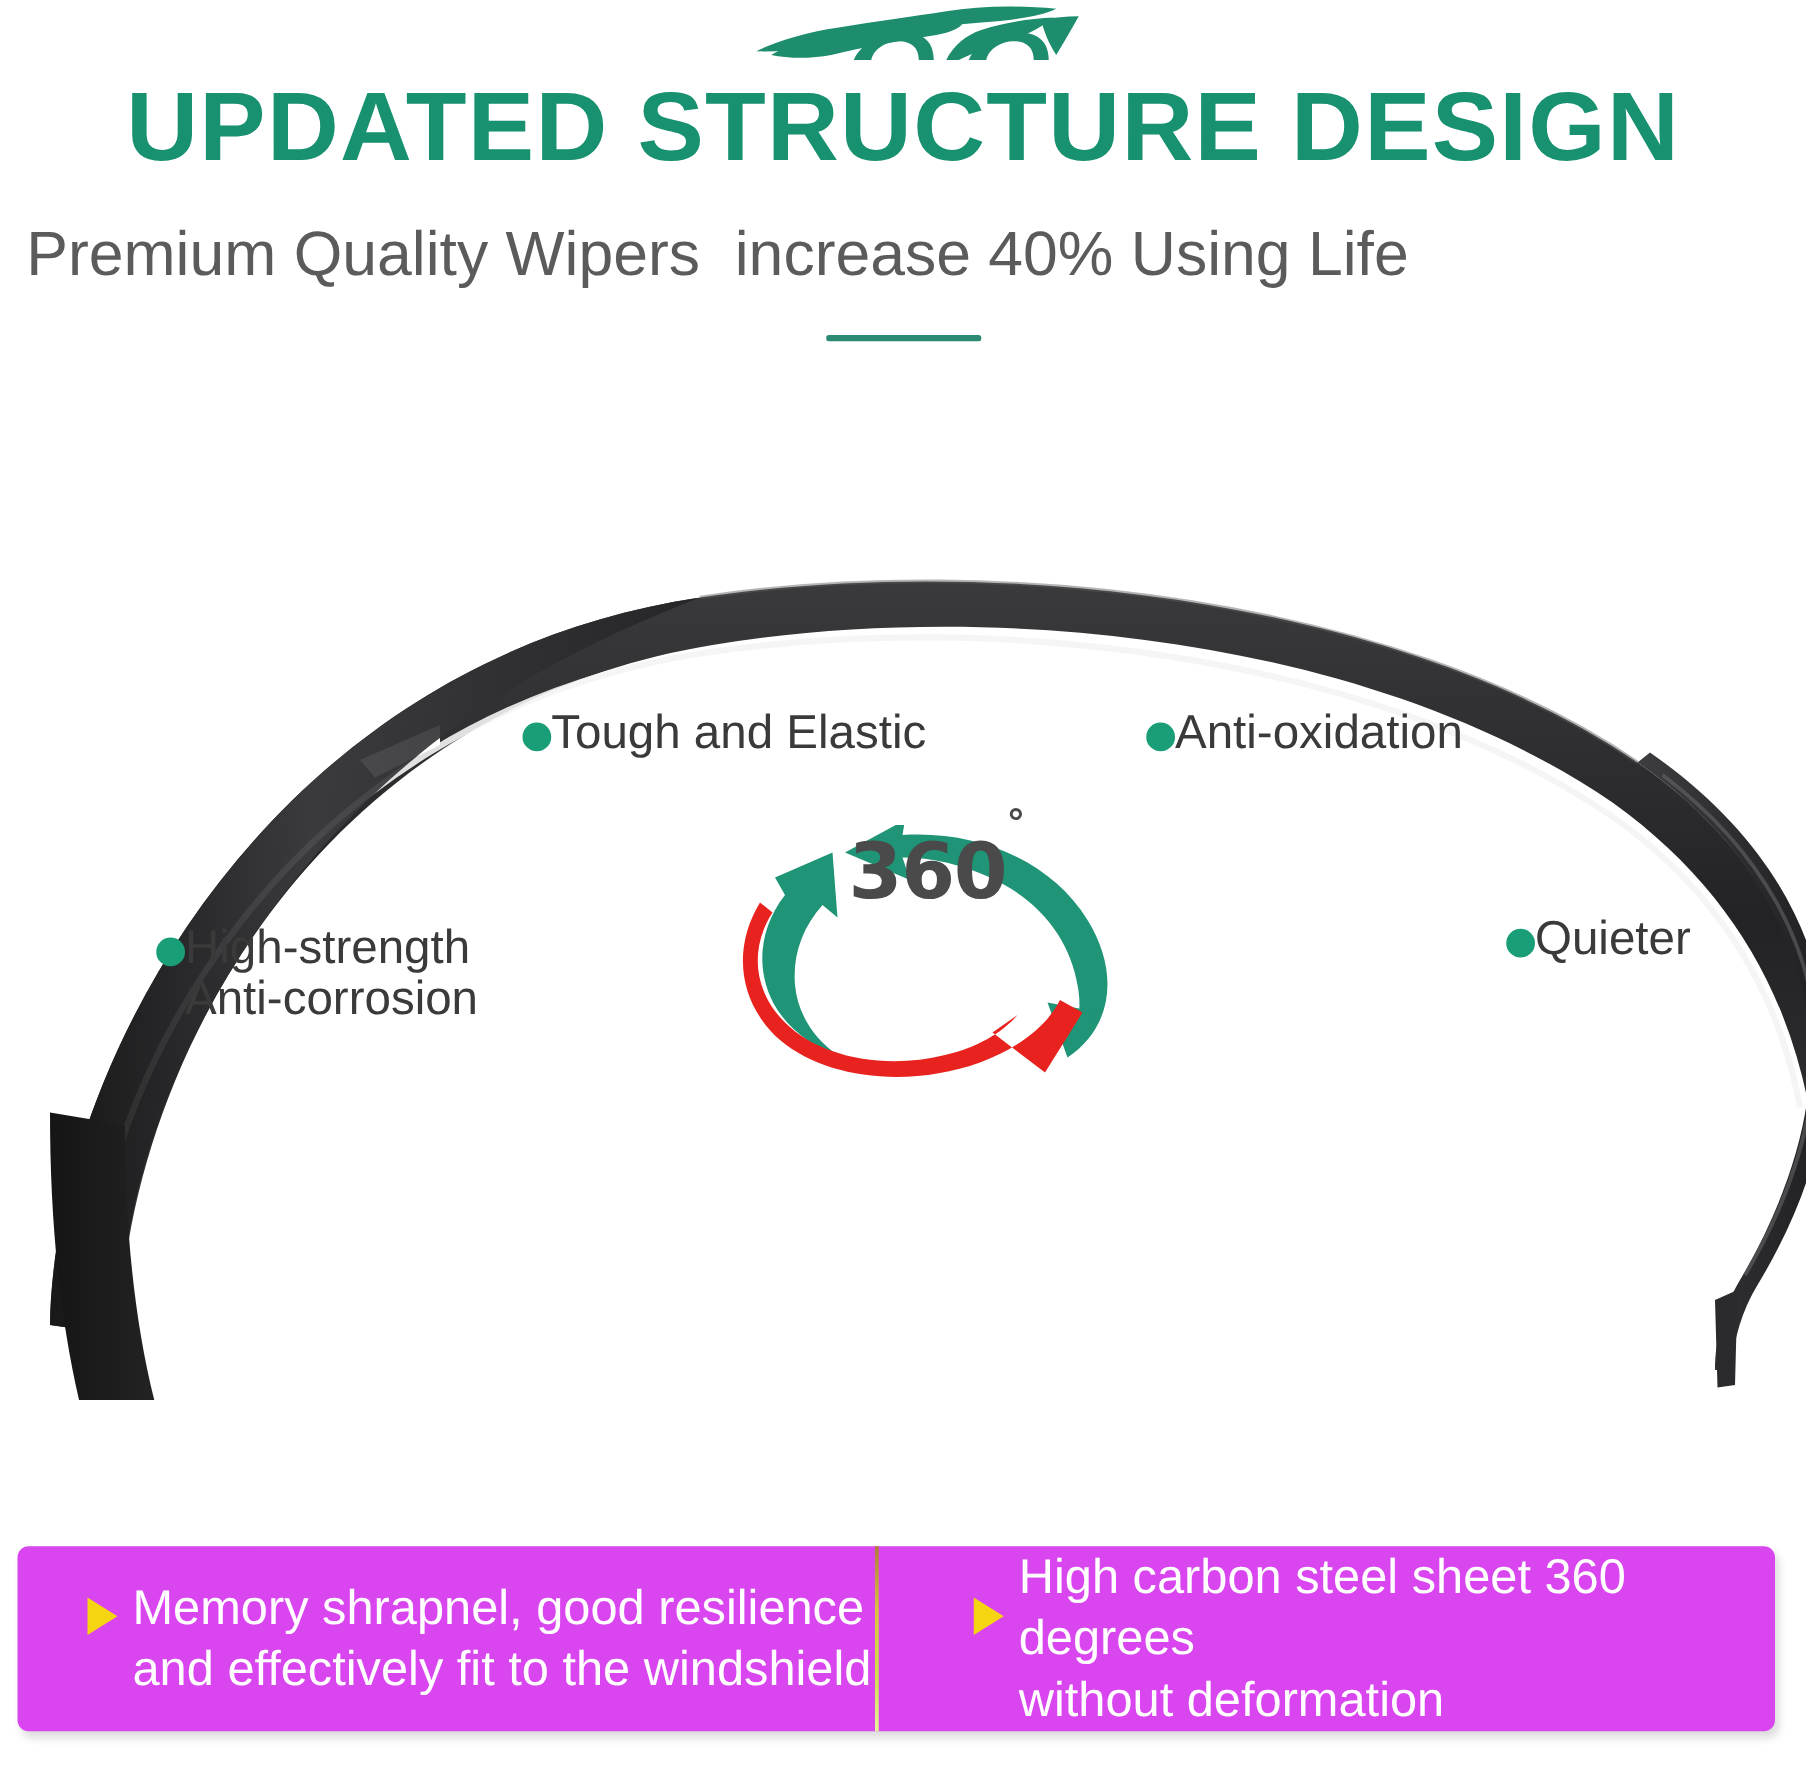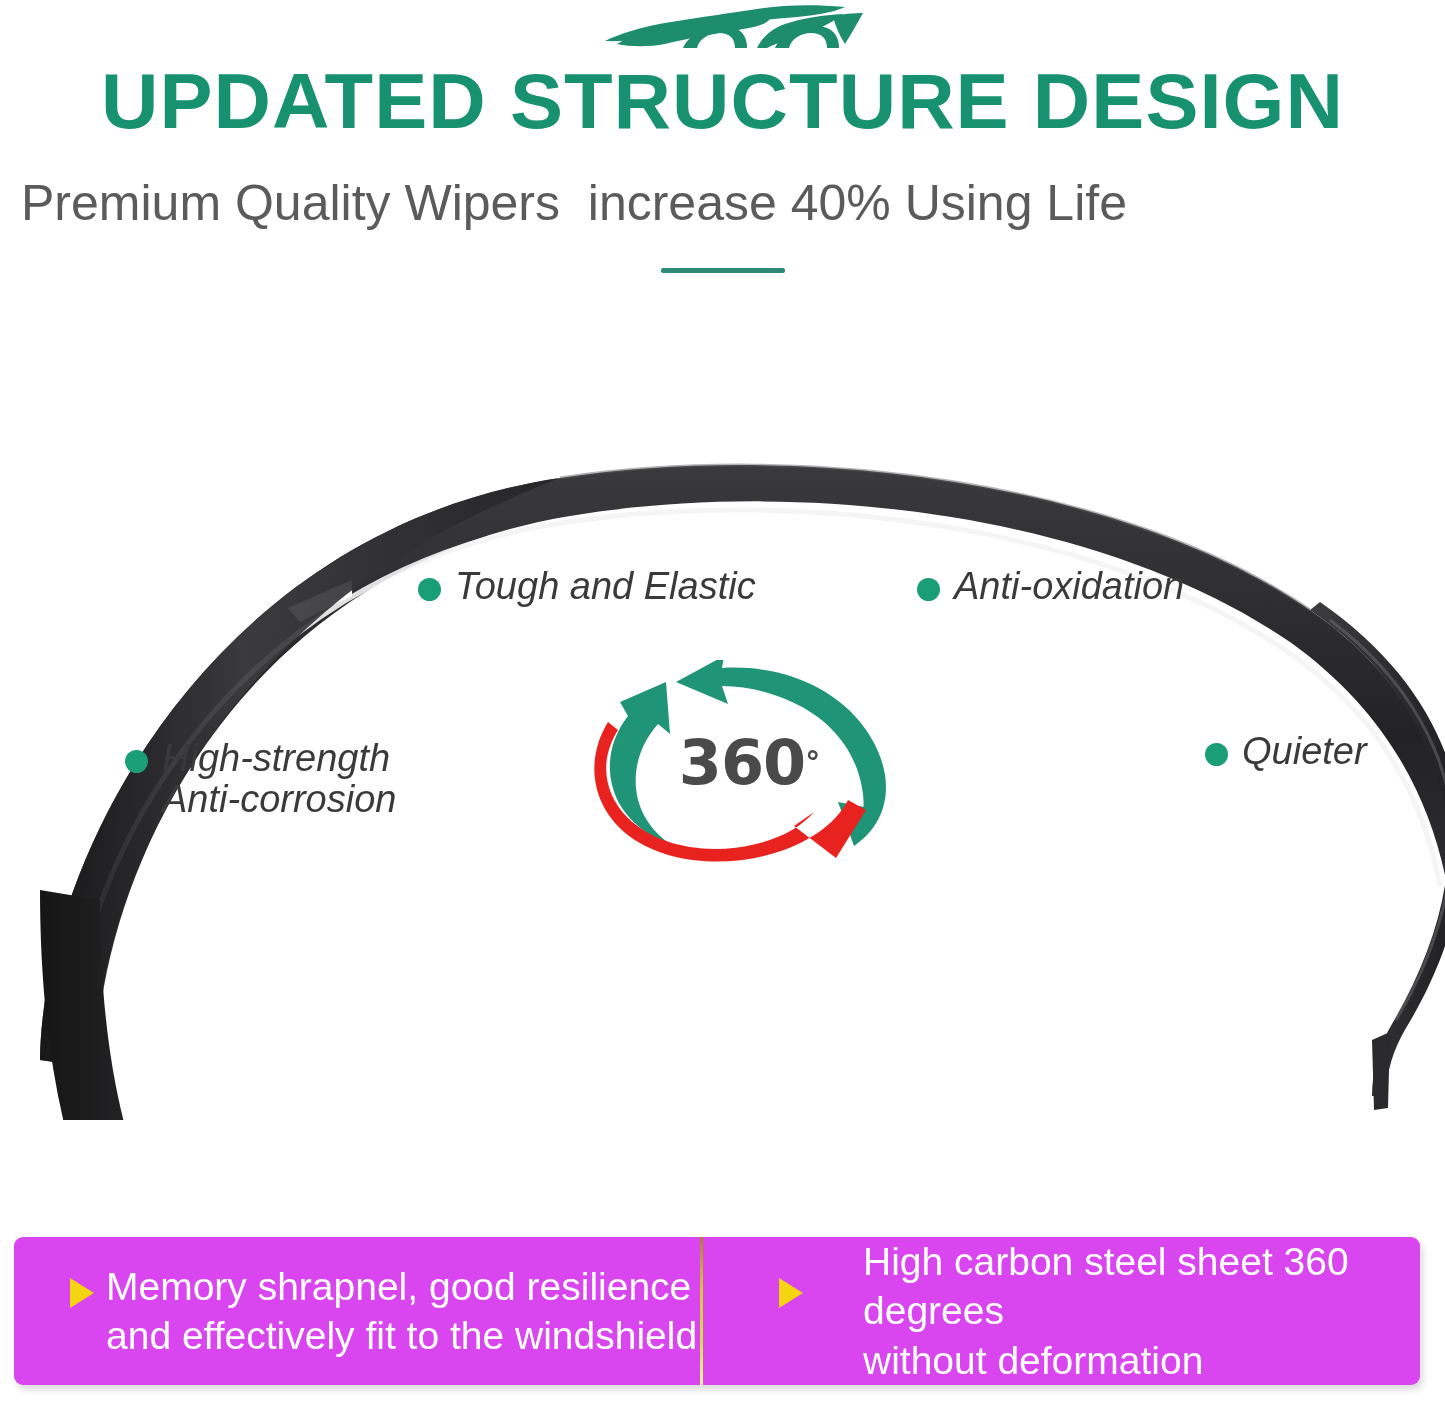--- a/index.html
+++ b/index.html
@@ -68,22 +68,20 @@
     top: 420px;
     width: 1445px;
     height: 700px;
   }
 
   
   .feature-label {
     position: absolute;
     display: flex;
     align-items: flex-start;
-    gap: 14px;
-    font-style: italic;
   }
   .feature-dot {
     flex: 0 0 auto;
     width: 23px;
     height: 23px;
     border-radius: 50%;
     background: #1a9e77;
     margin-top: 12px;
   }
   .feature-text {
@@ -107,21 +105,21 @@
     width: 350px;
     height: 205px;
   }
   #badge-360-text {
     position: absolute;
     left: 0;
     top: 0;
     width: 350px;
     height: 205px;
     display: flex;
-    align-items: center;
+    align-items: flex-start;
     justify-content: center;
     font-family: "DejaVu Sans", sans-serif;
     font-size: 62px;
     font-weight: bold;
     color: #4a4a4a;
     letter-spacing: -1px;
     padding-left: 8px;
     box-sizing: border-box;
     pointer-events: none;
   }
@@ -144,21 +142,21 @@
     display: flex;
     overflow: hidden;
   }
   .banner-half {
     flex: 1 1 50%;
     display: flex;
     align-items: center;
     padding: 0 0 0 56px;
     box-sizing: border-box;
   }
-  .banner-half.right { padding-left: 62px; gap: 48px; }
+  .banner-half.right { padding-left: 62px; }
   #banner-divider {
     position: absolute;
     left: 700px;
     top: 1237px;
     width: 3px;
     height: 148px;
     background: linear-gradient(180deg, #b07a3c 0%, #d9c23f 35%, #cfe04a 70%, #e8f39a 100%);
   }
   .banner-bullet {
     flex: 0 0 auto;

